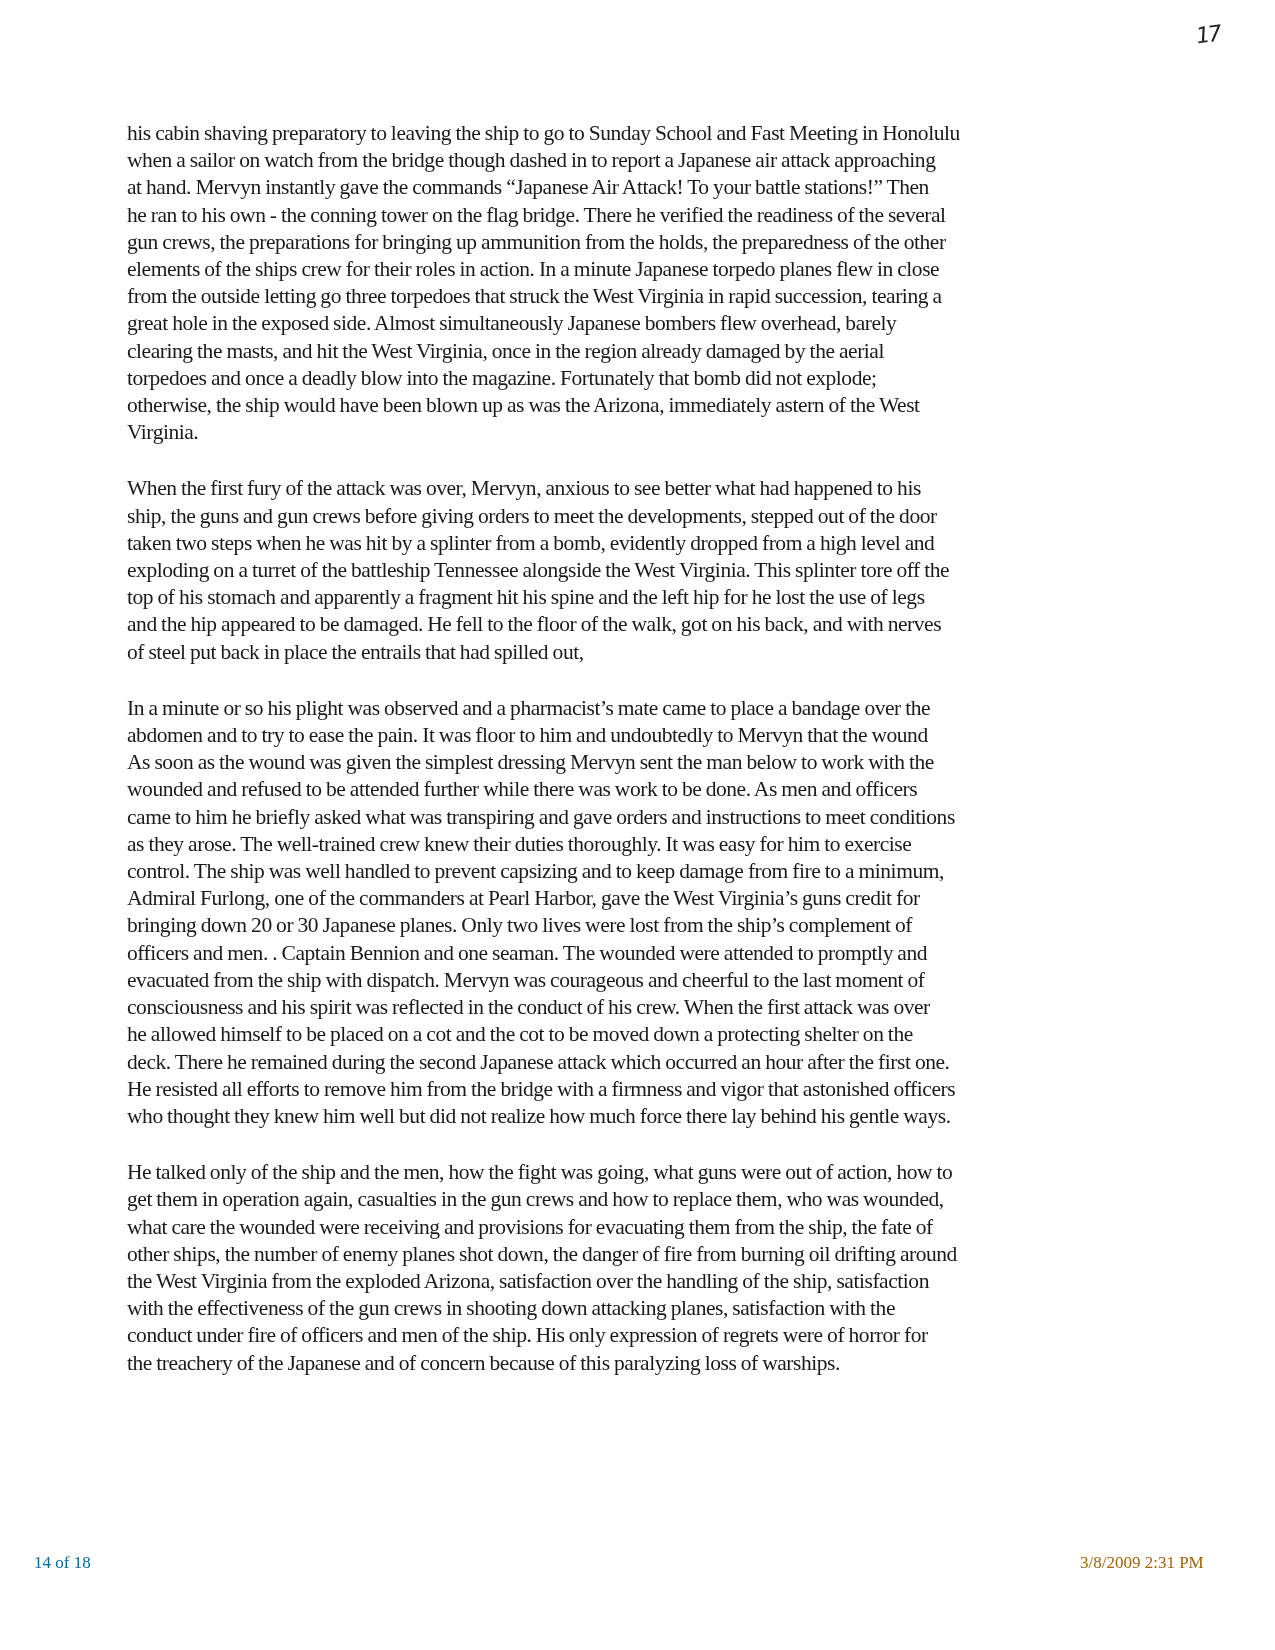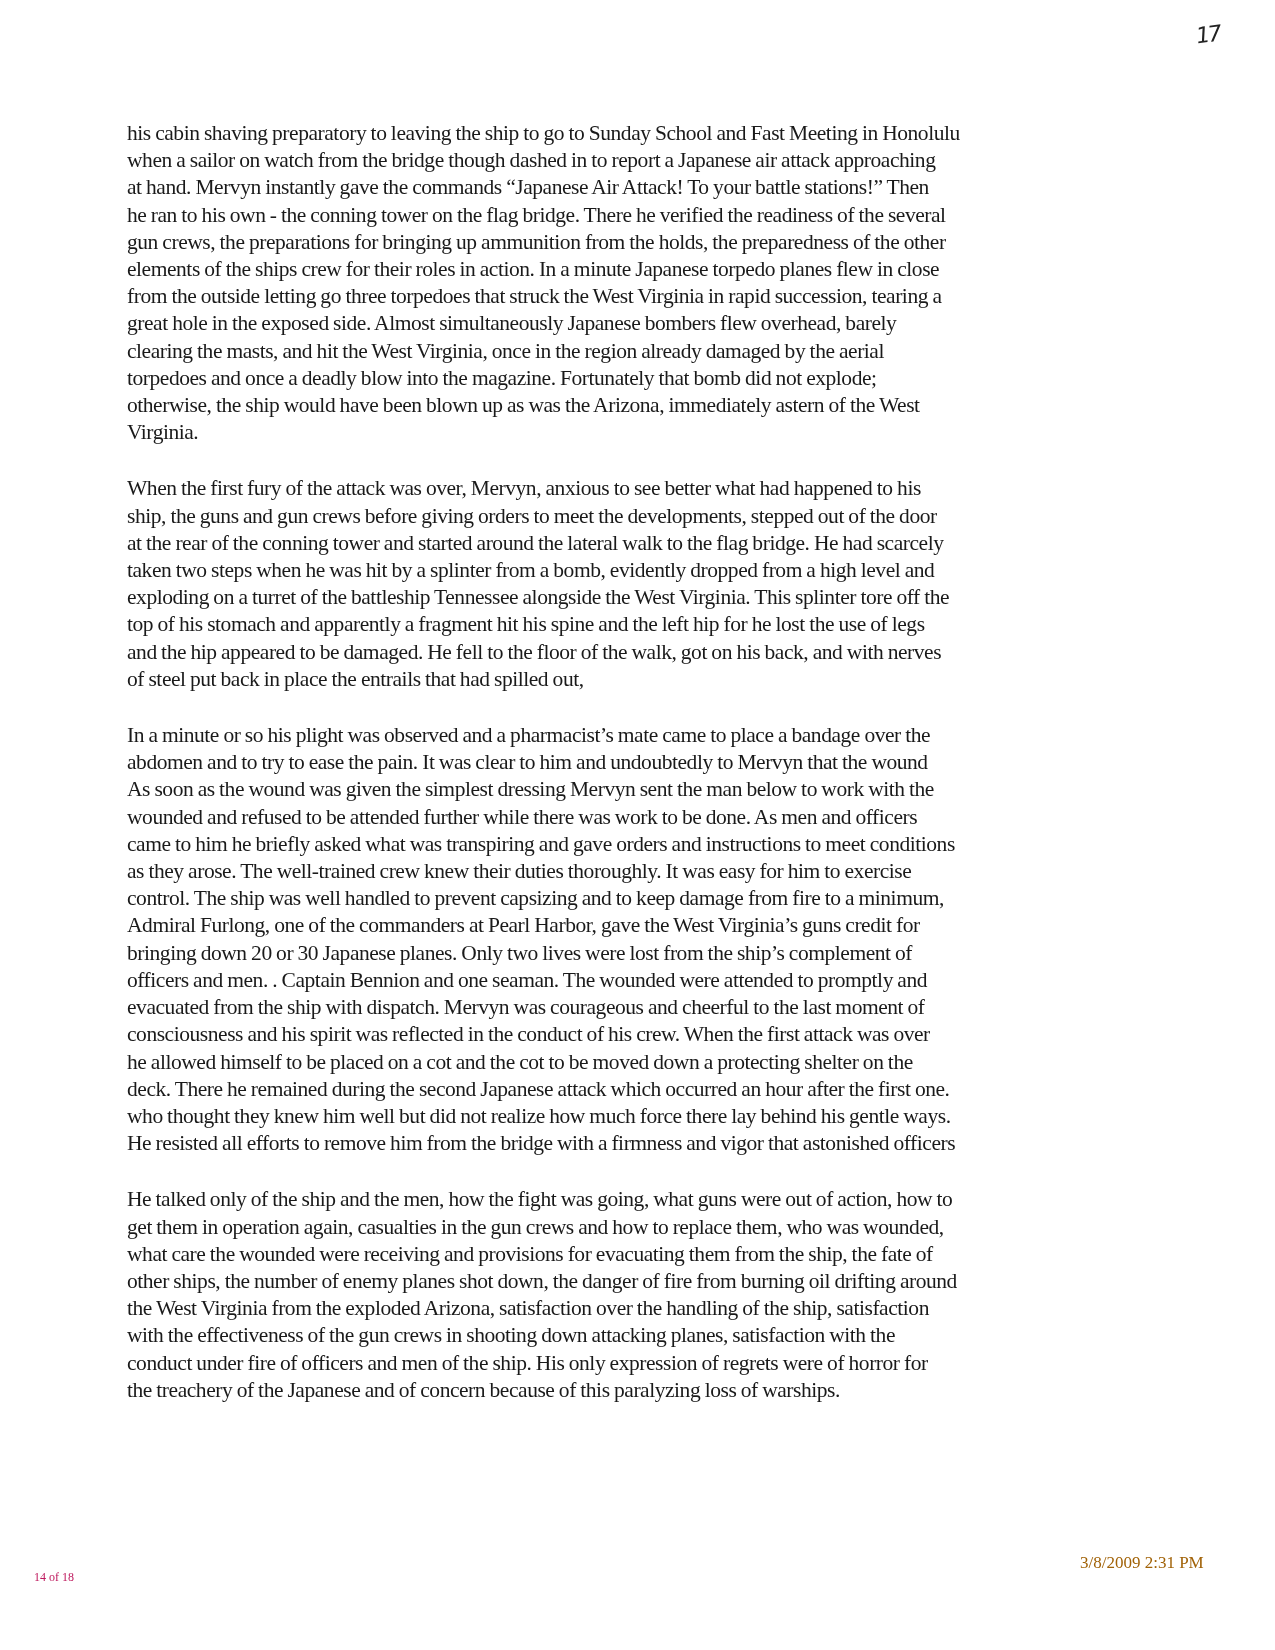--- a/index.html
+++ b/index.html
@@ -43,23 +43,22 @@
       letter-spacing: -0.45px;
       word-spacing: -0.5px;
     }
     .para-gap {
       height: 21px;
     }
     .footer-left {
       position: absolute;
       left: 34px;
       top: 1553px;
-      font-size: 12px;
-      color: #be185d;
-      margin-top: 17px;
+      font-size: 17px;
+      color: #0369a1;
     }
     .footer-right {
       position: absolute;
       left: 1080px;
       top: 1553px;
       font-size: 17px;
       color: #a16207;
       white-space: nowrap;
       width: 180px;
       overflow: hidden;
@@ -87,47 +86,46 @@
     <span class="line">torpedoes and once a deadly blow into the magazine. Fortunately that bomb did not explode;</span>
     <span class="line">otherwise, the ship would have been blown up as was the Arizona, immediately astern of the West</span>
     <span class="line">Virginia.</span>
   </div>
 
   <div class="para-gap"></div>
 
   <div class="paragraph">
     <span class="line">When the first fury of the attack was over, Mervyn, anxious to see better what had happened to his</span>
     <span class="line">ship, the guns and gun crews before giving orders to meet the developments, stepped out of the door</span>
-    <span class="line">at the rear of the conning tower and started around the lateral walk to the flag bridge. He had scarcely</span>
     <span class="line">taken two steps when he was hit by a splinter from a bomb, evidently dropped from a high level and</span>
     <span class="line">exploding on a turret of the battleship Tennessee alongside the West Virginia. This splinter tore off the</span>
     <span class="line">top of his stomach and apparently a fragment hit his spine and the left hip for he lost the use of legs</span>
     <span class="line">and the hip appeared to be damaged. He fell to the floor of the walk, got on his back, and with nerves</span>
     <span class="line">of steel put back in place the entrails that had spilled out,</span>
   </div>
 
   <div class="para-gap"></div>
 
   <div class="paragraph">
     <span class="line">In a minute or so his plight was observed and a pharmacist’s mate came to place a bandage over the</span>
-    <span class="line">abdomen and to try to ease the pain. It was clear to him and undoubtedly to Mervyn that the wound</span>
+    <span class="line">abdomen and to try to ease the pain. It was floor to him and undoubtedly to Mervyn that the wound</span>
     <span class="line">As soon as the wound was given the simplest dressing Mervyn sent the man below to work with the</span>
     <span class="line">wounded and refused to be attended further while there was work to be done. As men and officers</span>
     <span class="line">came to him he briefly asked what was transpiring and gave orders and instructions to meet conditions</span>
     <span class="line">as they arose. The well-trained crew knew their duties thoroughly. It was easy for him to exercise</span>
     <span class="line">control. The ship was well handled to prevent capsizing and to keep damage from fire to a minimum,</span>
     <span class="line">Admiral Furlong, one of the commanders at Pearl Harbor, gave the West Virginia’s guns credit for</span>
     <span class="line">bringing down 20 or 30 Japanese planes. Only two lives were lost from the ship’s complement of</span>
     <span class="line">officers and men. . Captain Bennion and one seaman. The wounded were attended to promptly and</span>
     <span class="line">evacuated from the ship with dispatch. Mervyn was courageous and cheerful to the last moment of</span>
     <span class="line">consciousness and his spirit was reflected in the conduct of his crew. When the first attack was over</span>
     <span class="line">he allowed himself to be placed on a cot and the cot to be moved down a protecting shelter on the</span>
     <span class="line">deck. There he remained during the second Japanese attack which occurred an hour after the first one.</span>
+    <span class="line">He resisted all efforts to remove him from the bridge with a firmness and vigor that astonished officers</span>
     <span class="line">who thought they knew him well but did not realize how much force there lay behind his gentle ways.</span>
-    <span class="line">He resisted all efforts to remove him from the bridge with a firmness and vigor that astonished officers</span>
   </div>
 
   <div class="para-gap"></div>
 
   <div class="paragraph">
     <span class="line">He talked only of the ship and the men, how the fight was going, what guns were out of action, how to</span>
     <span class="line">get them in operation again, casualties in the gun crews and how to replace them, who was wounded,</span>
     <span class="line">what care the wounded were receiving and provisions for evacuating them from the ship, the fate of</span>
     <span class="line">other ships, the number of enemy planes shot down, the danger of fire from burning oil drifting around</span>
     <span class="line">the West Virginia from the exploded Arizona, satisfaction over the handling of the ship, satisfaction</span>

